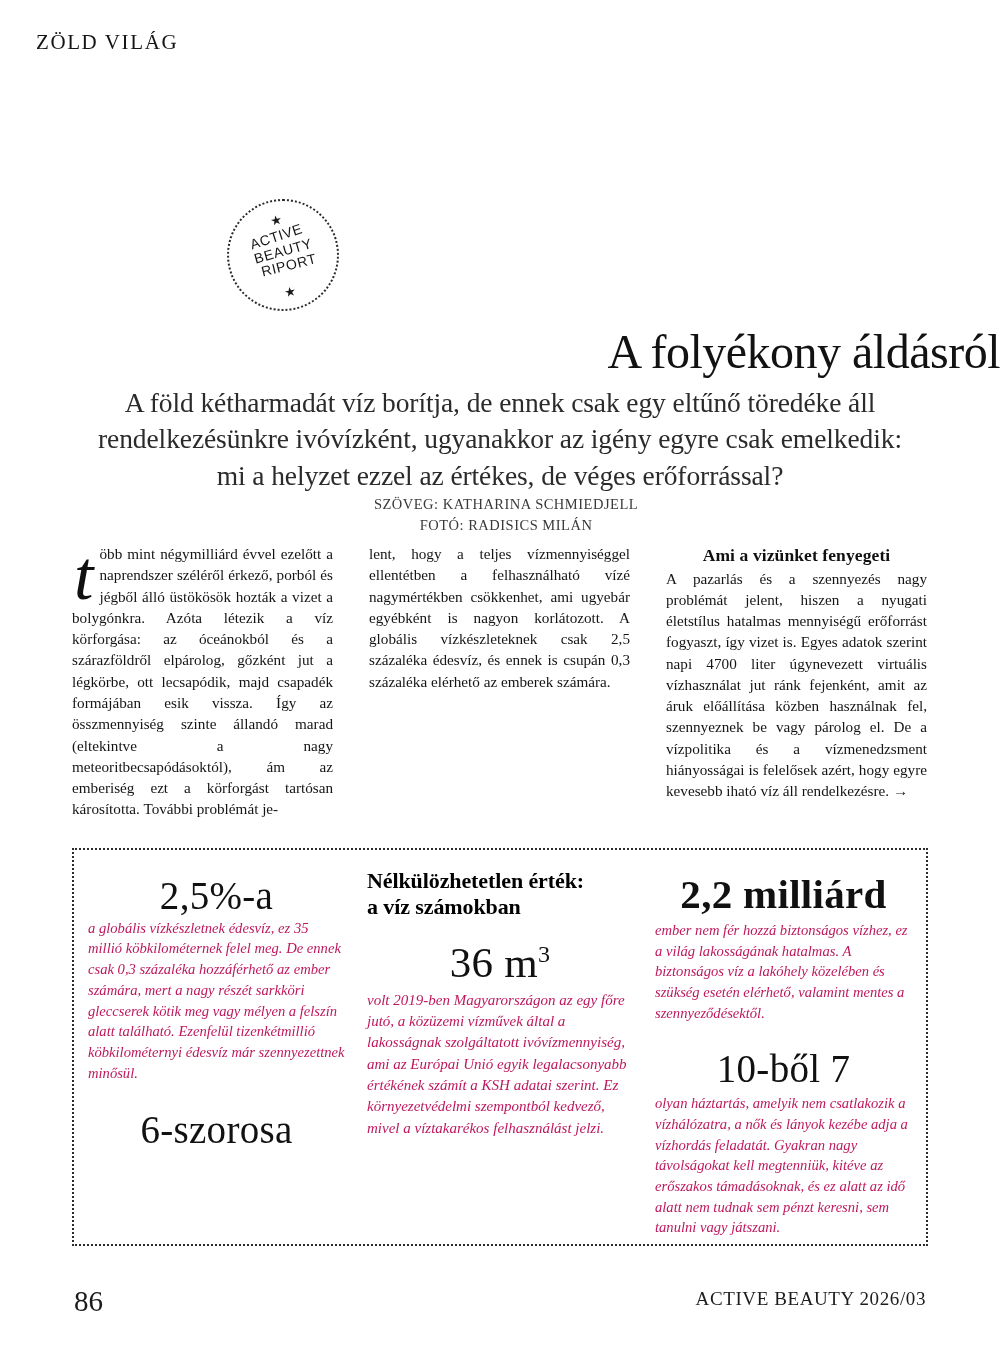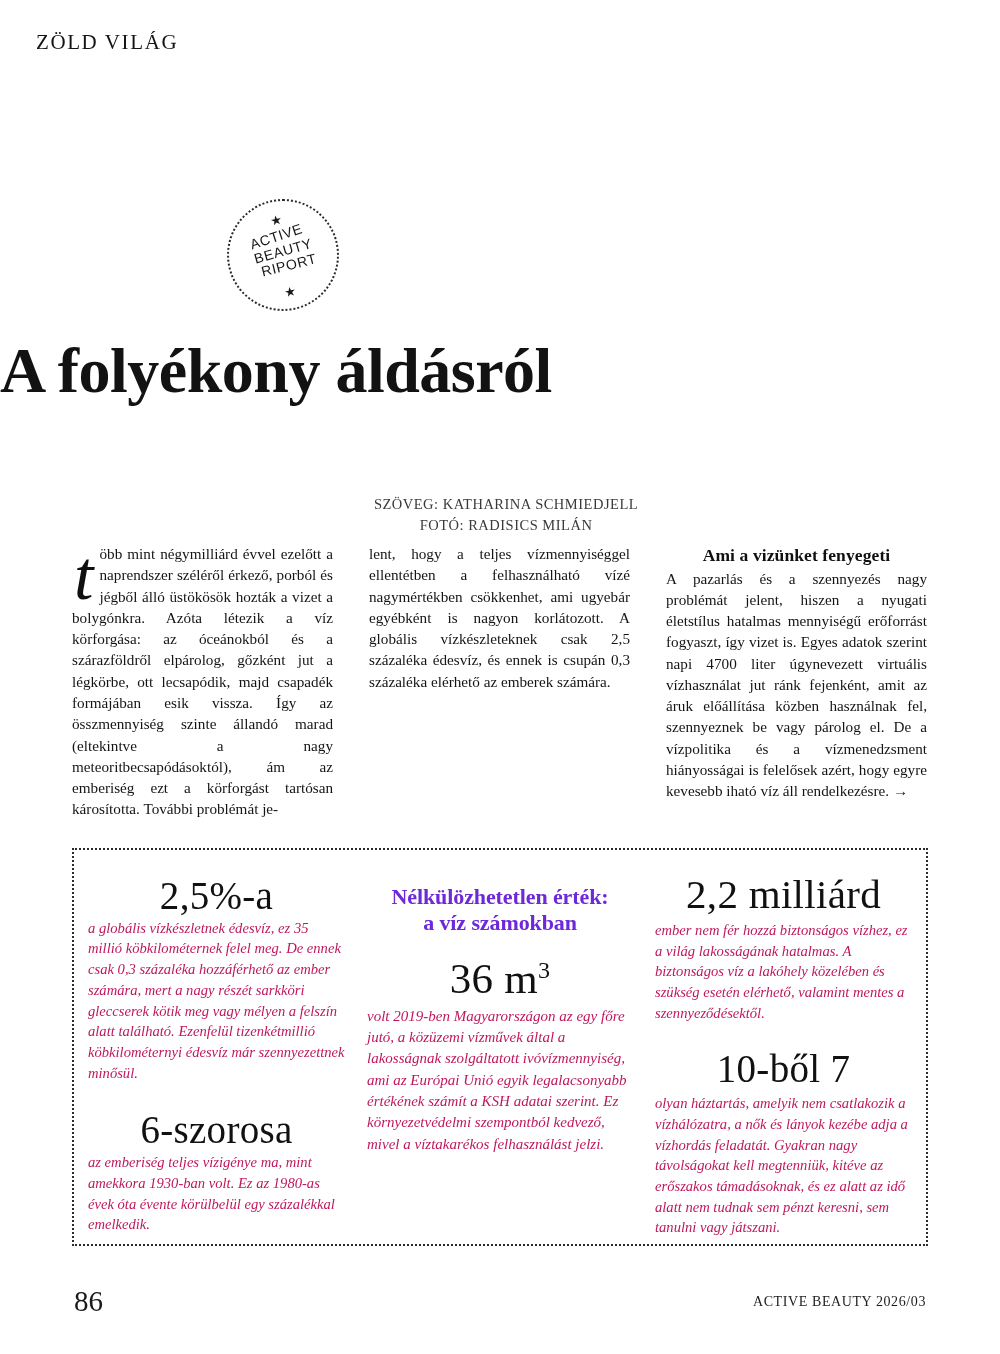--- a/index.html
+++ b/index.html
@@ -75,24 +75,24 @@
   .stamp-l1 { transform: rotate(-7deg) translateX(-3px); }
   .stamp-l2 { transform: rotate(-5deg) translateX(1px); }
   .stamp-l3 { transform: rotate(-3deg) translateX(4px); }
 
   
   .headline {
     position: absolute;
     left: 0;
     right: 0;
     top: 296px;
-    text-align: left;
+    text-align: right;
     font-family: "Liberation Serif", "DejaVu Serif", serif;
-    font-weight: 700;
-    font-size: 64px;
+    font-weight: 400;
+    font-size: 48px;
     line-height: 1;
     color: #121212;
     letter-spacing: -0.5px;
   }
   .deck {
     position: absolute;
     left: 88px;
     right: 88px;
     top: 385px;
     text-align: center;
@@ -186,58 +186,57 @@
     text-align: center;
     font-family: "Liberation Serif", "DejaVu Serif", serif;
     font-weight: 400;
     line-height: 1.02;
     color: #111;
     letter-spacing: 0.3px;
   }
   .n-25 { font-size: 39px; margin: 14px 0 2px 0; }
   .n-6  { font-size: 39px; margin: 26px 0 3px 0; }
   .n-36 { font-size: 43px; margin: 22px 0 5px 0; }
-  .n-22 { font-size: 41px; margin: 12px 0 4px 0; }
+  .n-22 { font-size: 41px; margin: 12px 0 4px 0; font-weight: bold; }
   .n-10 { font-size: 39px; margin: 26px 0 4px 0; }
   .sup { font-size: 0.56em; vertical-align: super; line-height: 0; }
 
   .stat-text {
     font-style: italic;
     font-size: 14.6px;
     line-height: 1.42;
     color: #be185d;
     text-align: left;
     margin: 0;
   }
   .mid .stat-text { font-size: 15px; }
 
   .stats-title {
-    text-align: center;
     font-weight: 700;
     font-size: 22px;
     line-height: 1.16;
-    margin: 22px 0 0 0;
-    color: #6d28d9;
+    margin: 6px 0 0 0;
+    color: #000000;
     letter-spacing: -0.1px;
   }
 
   
   .folio {
     position: absolute;
     left: 74px;
     bottom: 36px;
     font-size: 29px;
     color: #1a1a1a;
     font-family: "Liberation Serif", serif;
   }
   .footer-right {
     position: absolute;
     right: 74px;
     bottom: 44px;
-    font-size: 14px;
+    font-size: 19px;
     letter-spacing: 0.6px;
     color: #1d1d1d;
     font-family: "Liberation Serif", serif;
     margin-left: 24px;
   }
 </style>
 </head>
 <body>
 
 <div class="page">
@@ -250,20 +249,21 @@
       <div class="stamp-lines">
         <div class="stamp-l1">ACTIVE</div>
         <div class="stamp-l2">BEAUTY</div>
         <div class="stamp-l3">RIPORT</div>
       </div>
       <div class="stamp-star bottom">★</div>
     </div>
   </div>
 
   <h1 class="headline">A folyékony áldásról</h1>
+  <div class="deck">A föld kétharmadát víz borítja, de ennek csak egy eltűnő töredéke áll rendelkezésünkre ivóvízként, ugyanakkor az igény egyre csak emelkedik: mi a helyzet ezzel az értékes, de véges erőforrással?</div>
 
   <div class="credits">
     <div>SZÖVEG: KATHARINA SCHMIEDJELL</div>
     <div>FOTÓ: RADISICS MILÁN</div>
   </div>
 
   <div class="cols">
     <div class="col dropcap-wrap">
       <span class="dropcap">t</span>
       <p>öbb mint négymilliárd évvel ezelőtt a naprendszer széléről érkező, porból és jégből álló üstökösök hozták a vizet a bolygónkra. Azóta létezik a víz körforgása: az óceánokból és a szárazföldről elpárolog, gőzként jut a légkörbe, ott lecsapódik, majd csapadék formájában esik vissza. Így az összmennyiség szinte állandó marad (eltekintve a nagy meteoritbecsapódásoktól), ám az emberiség ezt a körforgást tartósan károsította. További problémát je-</p>
@@ -277,21 +277,20 @@
     </div>
   </div>
 
   <div class="statsbox"></div>
   <div class="stats-grid">
 
     <div class="stat-col">
       <div class="stat-num n-25">2,5%-a</div>
       <p class="stat-text">a globális vízkészletnek édesvíz, ez 35 millió köbkilométernek felel meg. De ennek csak 0,3 százaléka hozzáférhető az ember számára, mert a nagy részét sarkköri gleccserek kötik meg vagy mélyen a felszín alatt található. Ezenfelül tizenkétmillió köbkilométernyi édesvíz már szennyezettnek minősül.</p>
       <div class="stat-num n-6">6-szorosa</div>
-      <p class="stat-text">az emberiség teljes vízigénye ma, mint amekkora 1930-ban volt. Ez az 1980-as évek óta évente körülbelül egy százalékkal emelkedik.</p>
     </div>
 
     <div class="stat-col mid">
       <div class="stats-title">
         <div>Nélkülözhetetlen érték:</div>
         <div>a víz számokban</div>
       </div>
       <div class="stat-num n-36"><span>36 m</span><span class="sup">3</span></div>
       <p class="stat-text">volt 2019-ben Magyarországon az egy főre jutó, a közüzemi vízművek által a lakosságnak szolgáltatott ivóvízmennyiség, ami az Európai Unió egyik legalacsonyabb értékének számít a KSH adatai szerint. Ez környezetvédelmi szempontból kedvező, mivel a víztakarékos felhasználást jelzi.</p>
     </div>

